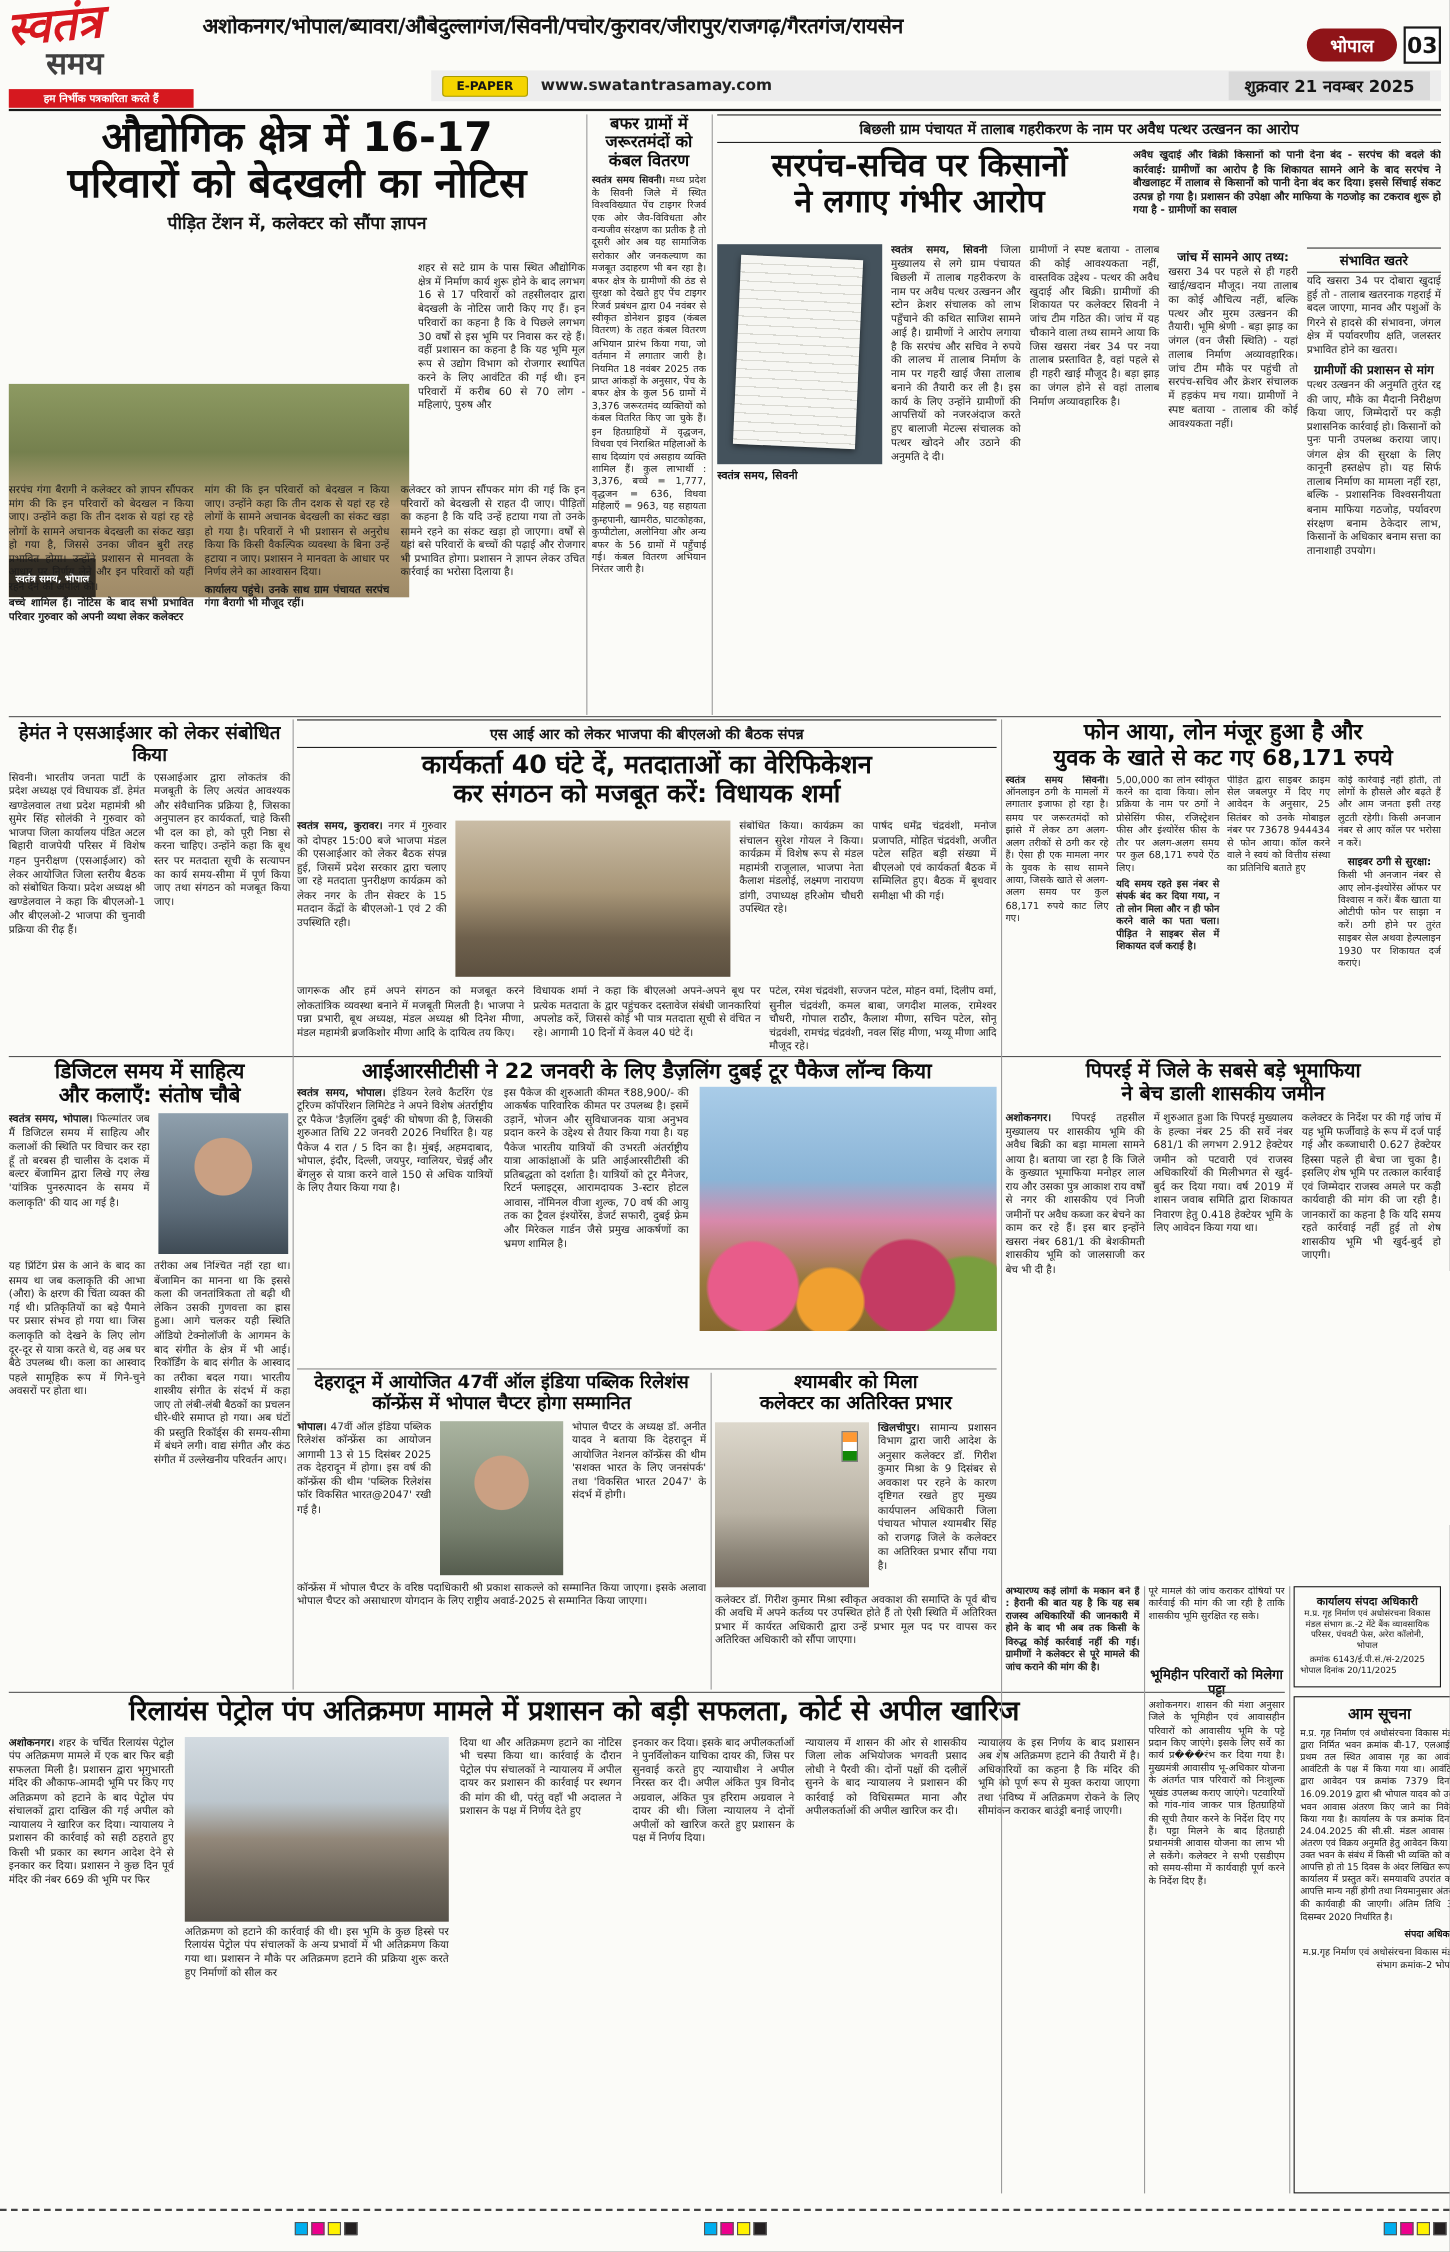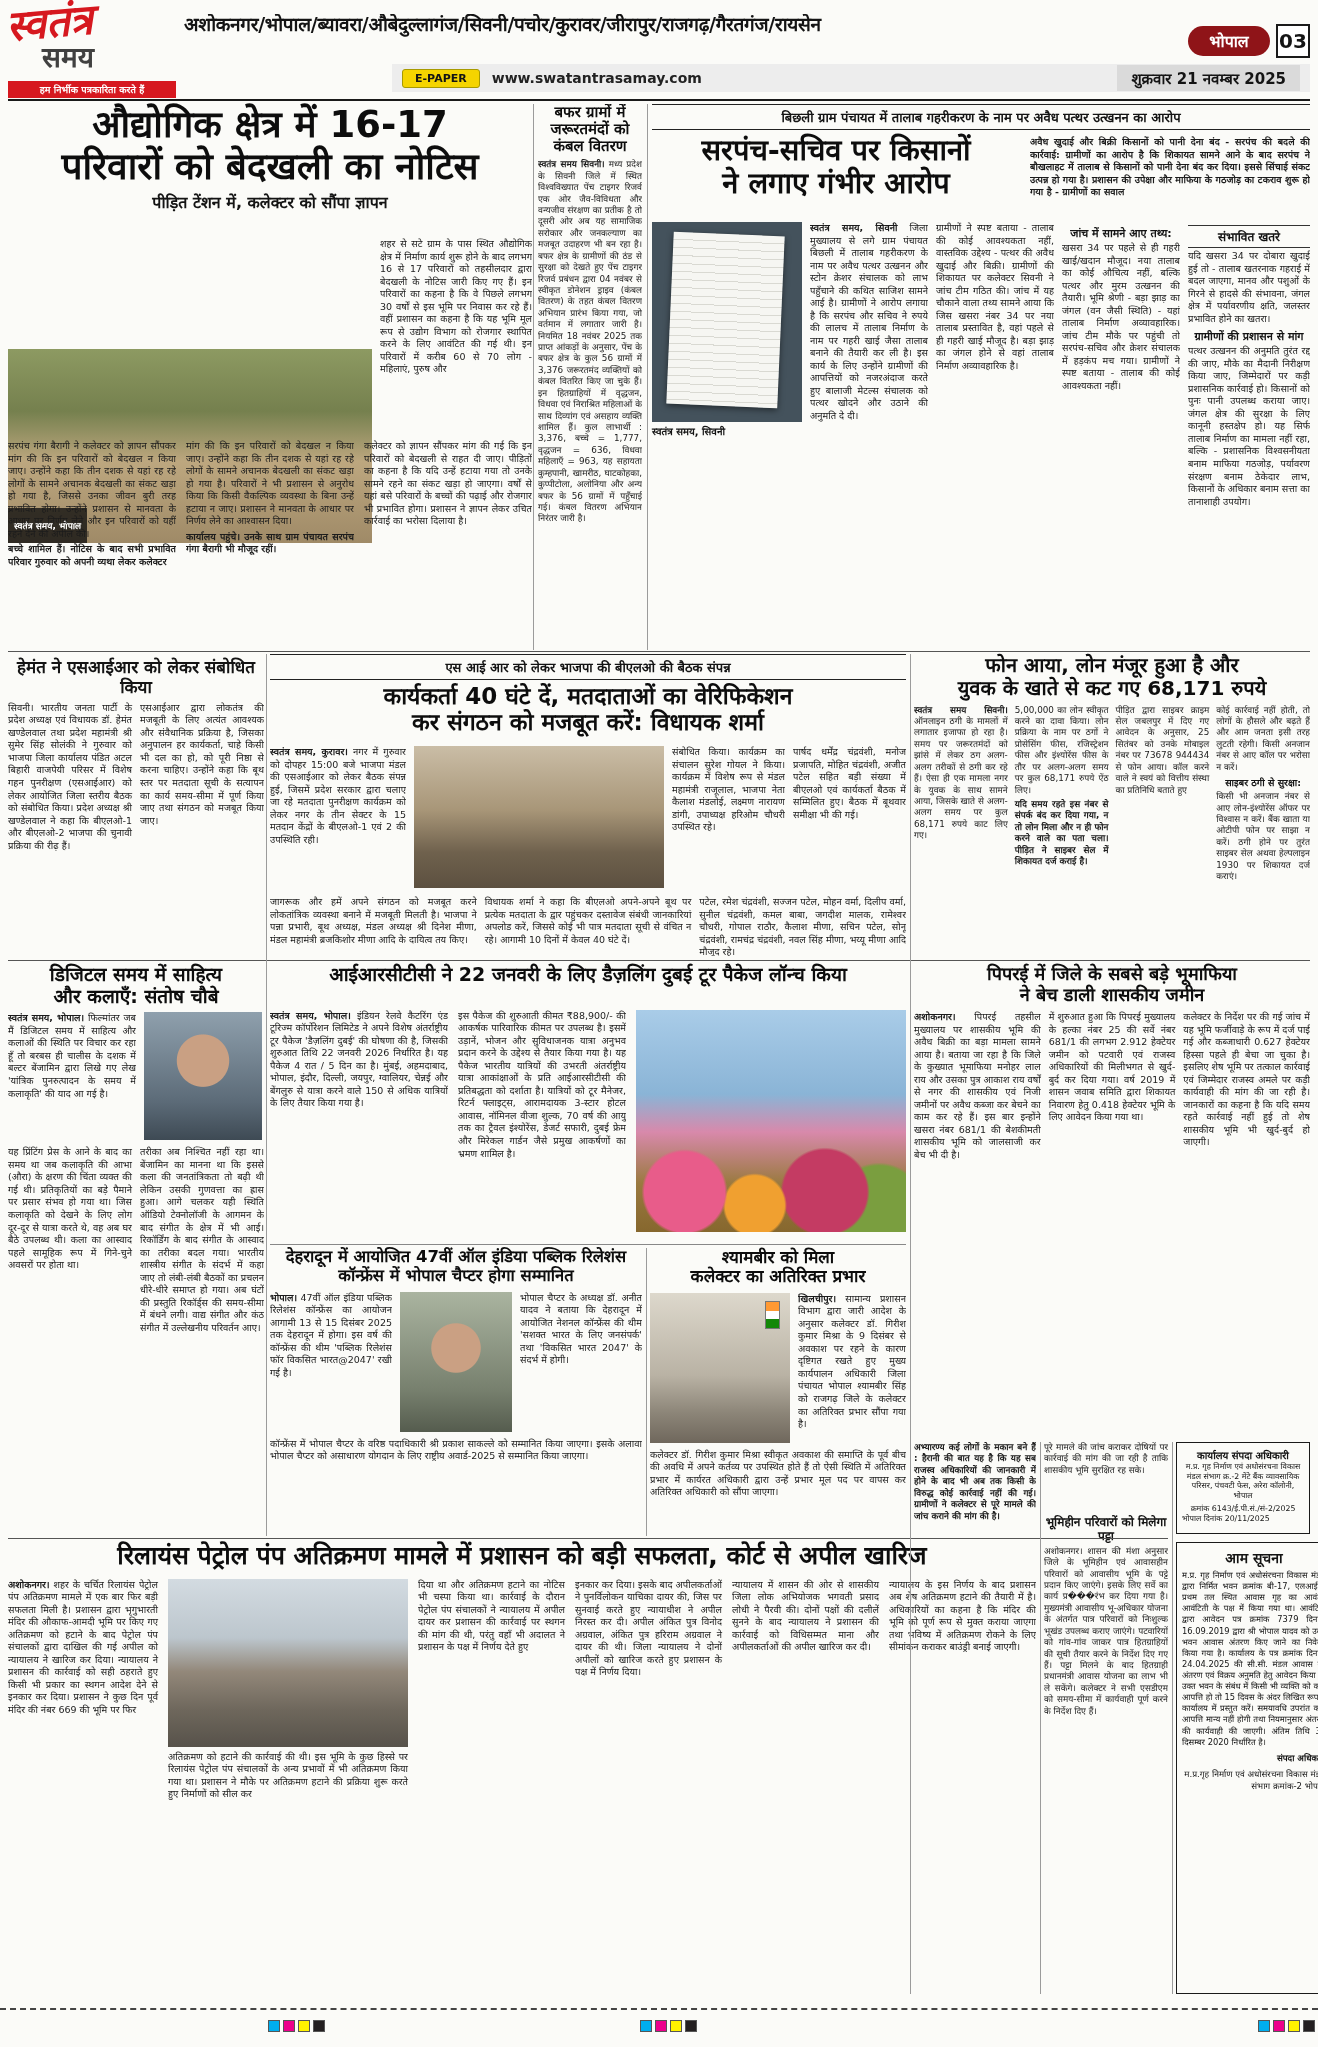--- a/index.html
+++ b/index.html
@@ -222,21 +222,21 @@
       <div class="photo ph-portrait" style="width:118px;height:128px;"></div>
     </div>
     <div class="cols" style="gap:8px;margin-top:6px;height:372px;overflow:hidden;">
       <div class="bt" style="flex:1;">यह प्रिंटिंग प्रेस के आने के बाद का समय था जब कलाकृति की आभा (औरा) के क्षरण की चिंता व्यक्त की गई थी। प्रतिकृतियों का बड़े पैमाने पर प्रसार संभव हो गया था। जिस कलाकृति को देखने के लिए लोग दूर-दूर से यात्रा करते थे, वह अब घर बैठे उपलब्ध थी। कला का आस्वाद पहले सामूहिक रूप में गिने-चुने अवसरों पर होता था।</div>
       <div class="bt" style="flex:1;">तरीका अब निश्चित नहीं रहा था। बेंजामिन का मानना था कि इससे कला की जनतांत्रिकता तो बढ़ी थी लेकिन उसकी गुणवत्ता का ह्रास हुआ। आगे चलकर यही स्थिति ऑडियो टेक्नोलॉजी के आगमन के बाद संगीत के क्षेत्र में भी आई। रिकॉर्डिंग के बाद संगीत के आस्वाद का तरीका बदल गया। भारतीय शास्त्रीय संगीत के संदर्भ में कहा जाए तो लंबी-लंबी बैठकों का प्रचलन धीरे-धीरे समाप्त हो गया। अब घंटों की प्रस्तुति रिकॉर्ड्स की समय-सीमा में बंधने लगी। वाद्य संगीत और कंठ संगीत में उल्लेखनीय परिवर्तन आए।</div>
     </div>
   </div>
 
   <div class="abs" style="left:270px;top:964px;width:636px;height:278px;">
     <div class="hl" style="font-size:19px;">आईआरसीटीसी ने 22 जनवरी के लिए डैज़लिंग दुबई टूर पैकेज लॉन्च किया</div>
-    <div class="cols" style="gap:10px;margin-top:24px;height:222px;">
+    <div class="cols" style="gap:10px;margin-top:2px;height:222px;">
       <div class="bt" style="width:178px;overflow:hidden;">
         <span class="dateline">स्वतंत्र समय, भोपाल।</span>
         <span>इंडियन रेलवे कैटरिंग एंड टूरिज्म कॉर्पोरेशन लिमिटेड ने अपने विशेष अंतर्राष्ट्रीय टूर पैकेज 'डैज़लिंग दुबई' की घोषणा की है, जिसकी शुरुआत तिथि 22 जनवरी 2026 निर्धारित है। यह पैकेज 4 रात / 5 दिन का है। मुंबई, अहमदाबाद, भोपाल, इंदौर, दिल्ली, जयपुर, ग्वालियर, चेन्नई और बेंगलुरु से यात्रा करने वाले 150 से अधिक यात्रियों के लिए तैयार किया गया है।</span>
       </div>
       <div class="bt" style="width:168px;overflow:hidden;">इस पैकेज की शुरुआती कीमत ₹88,900/- की आकर्षक पारिवारिक कीमत पर उपलब्ध है। इसमें उड़ानें, भोजन और सुविधाजनक यात्रा अनुभव प्रदान करने के उद्देश्य से तैयार किया गया है। यह पैकेज भारतीय यात्रियों की उभरती अंतर्राष्ट्रीय यात्रा आकांक्षाओं के प्रति आईआरसीटीसी की प्रतिबद्धता को दर्शाता है। यात्रियों को टूर मैनेजर, रिटर्न फ्लाइट्स, आरामदायक 3-स्टार होटल आवास, नॉमिनल वीजा शुल्क, 70 वर्ष की आयु तक का ट्रैवल इंश्योरेंस, डेजर्ट सफारी, दुबई फ्रेम और मिरेकल गार्डन जैसे प्रमुख आकर्षणों का भ्रमण शामिल है।</div>
       <div class="photo ph-garden" style="flex:1;height:222px;"></div>
     </div>
   </div>
 
   <div class="abs" style="left:270px;top:1248px;width:372px;height:288px;">

